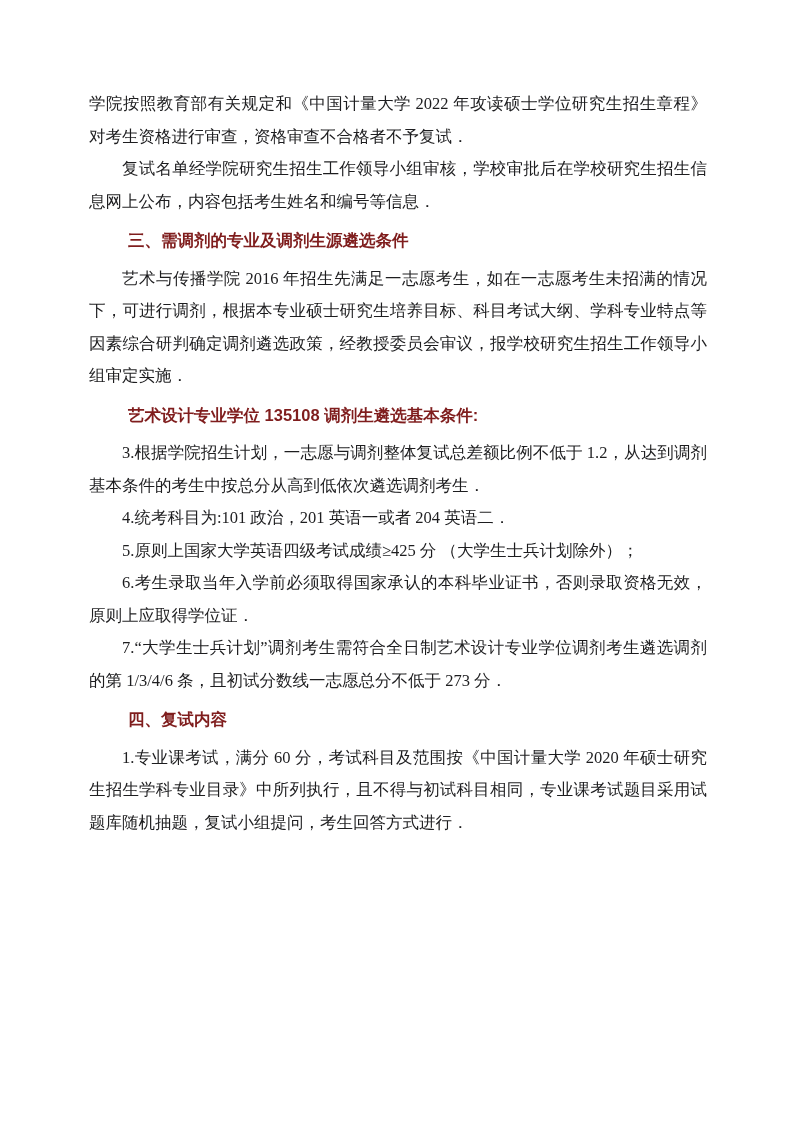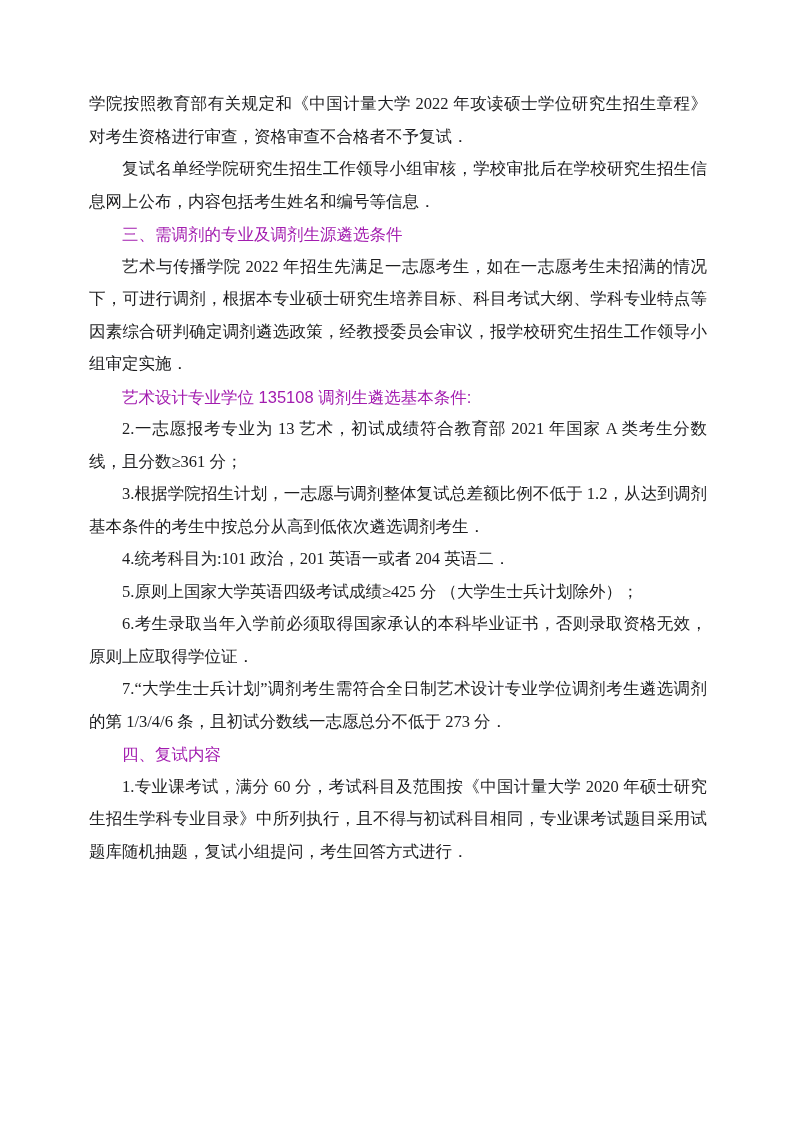--- a/index.html
+++ b/index.html
@@ -26,46 +26,45 @@
     text-align: justify;
   }
   .para {
     margin: 0;
     text-indent: 2em;
   }
   .para.noindent {
     text-indent: 0;
   }
   .heading {
-    margin: 0;
+    margin: 6px;
     text-indent: 2em;
-    font-weight: normal;
-    color: #a21caf;
+    font-weight: bold;
+    color: #7f1d1d;
     font-family: "Liberation Sans", "DejaVu Sans", sans-serif;
     text-align: left;
   }
 </style>
 </head>
 <body>
 
 <div class="page">
   <div class="content">
 
     <p class="para noindent">学院按照教育部有关规定和《中国计量大学 2022 年攻读硕士学位研究生招生章程》对考生资格进行审查，资格审查不合格者不予复试．</p>
 
     <p class="para">复试名单经学院研究生招生工作领导小组审核，学校审批后在学校研究生招生信息网上公布，内容包括考生姓名和编号等信息．</p>
 
     <p class="heading">三、需调剂的专业及调剂生源遴选条件</p>
 
-    <p class="para">艺术与传播学院 2022 年招生先满足一志愿考生，如在一志愿考生未招满的情况下，可进行调剂，根据本专业硕士研究生培养目标、科目考试大纲、学科专业特点等因素综合研判确定调剂遴选政策，经教授委员会审议，报学校研究生招生工作领导小组审定实施．</p>
+    <p class="para">艺术与传播学院 2016 年招生先满足一志愿考生，如在一志愿考生未招满的情况下，可进行调剂，根据本专业硕士研究生培养目标、科目考试大纲、学科专业特点等因素综合研判确定调剂遴选政策，经教授委员会审议，报学校研究生招生工作领导小组审定实施．</p>
 
     <p class="heading">艺术设计专业学位 135108 调剂生遴选基本条件:</p>
 
 
-    <p class="para">2.一志愿报考专业为 13 艺术，初试成绩符合教育部 2021 年国家 A 类考生分数线，且分数≥361 分；</p>
 
     <p class="para">3.根据学院招生计划，一志愿与调剂整体复试总差额比例不低于 1.2，从达到调剂基本条件的考生中按总分从高到低依次遴选调剂考生．</p>
 
     <p class="para">4.统考科目为:101 政治，201 英语一或者 204 英语二．</p>
 
     <p class="para">5.原则上国家大学英语四级考试成绩≥425 分 （大学生士兵计划除外）；</p>
 
     <p class="para">6.考生录取当年入学前必须取得国家承认的本科毕业证书，否则录取资格无效，原则上应取得学位证．</p>
 
     <p class="para">7.“大学生士兵计划”调剂考生需符合全日制艺术设计专业学位调剂考生遴选调剂的第 1/3/4/6 条，且初试分数线一志愿总分不低于 273 分．</p>

